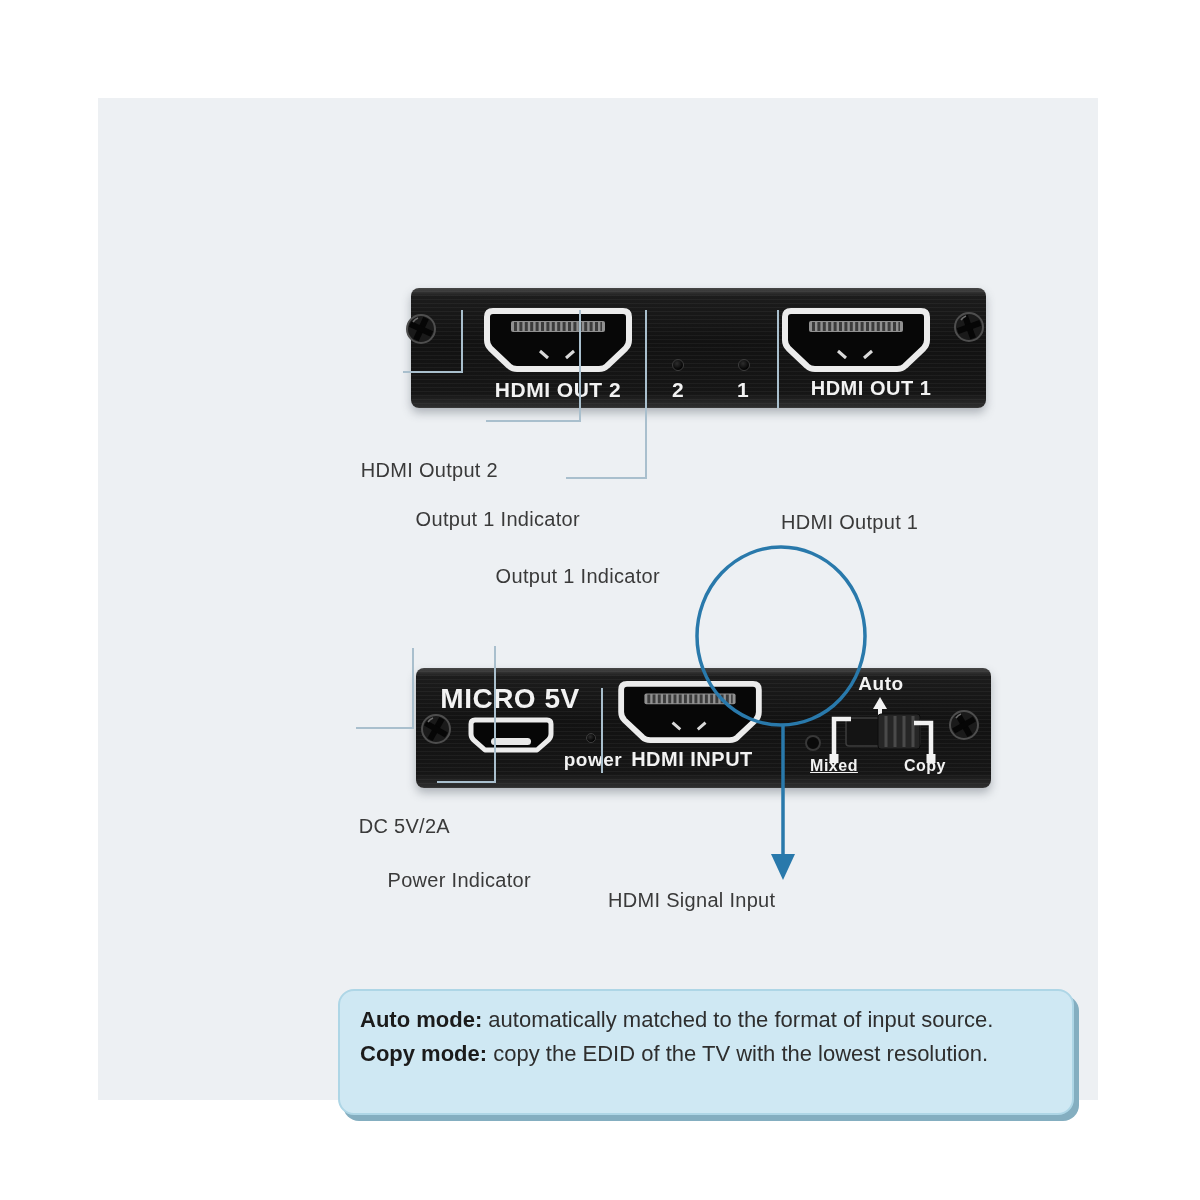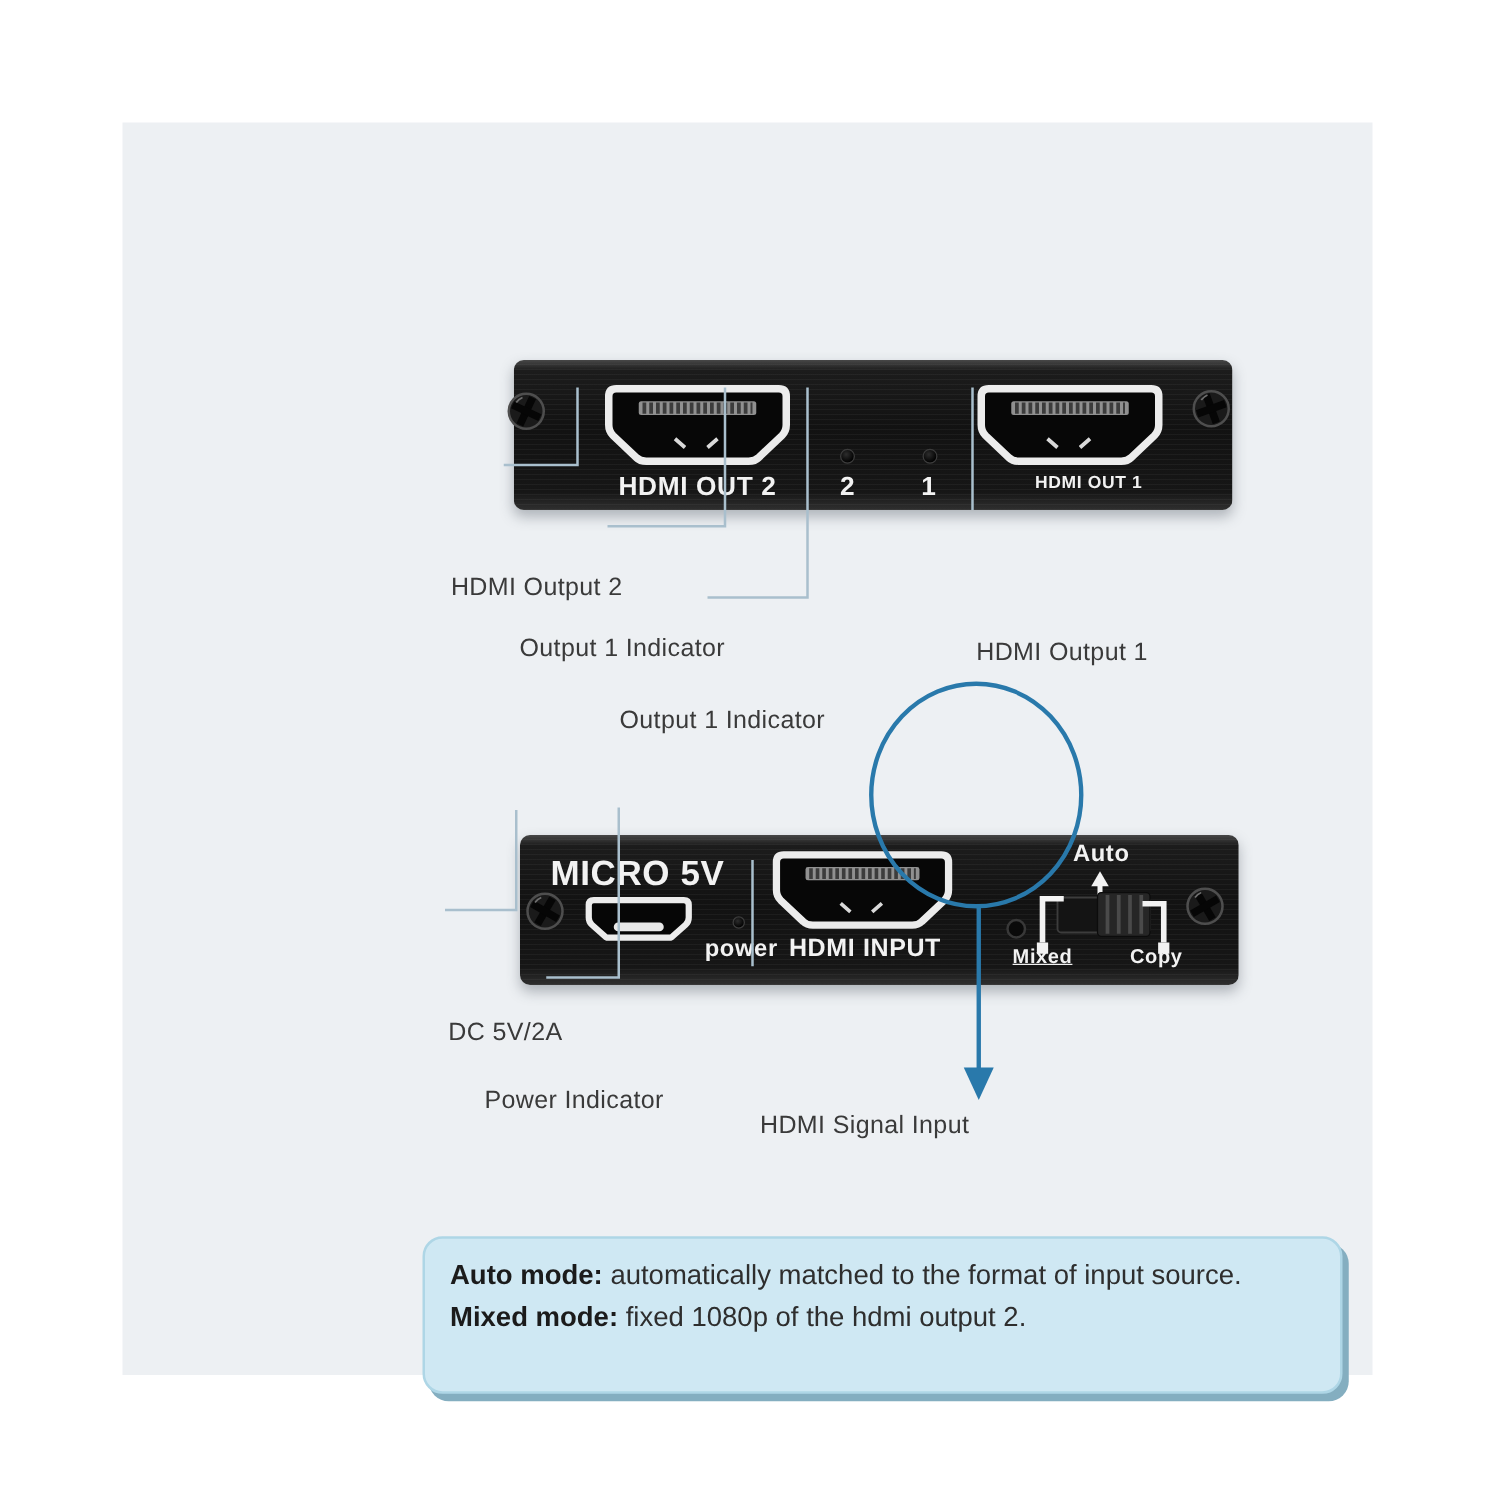--- a/index.html
+++ b/index.html
@@ -96,21 +96,21 @@
         <line x1="32" y1="19.5" x2="120" y2="19.5" stroke="#3c3c3c" stroke-width="9" stroke-dasharray="3 2.4"></line>
         <path d="M58 44 l8 7 M92 44 l-8 7" stroke="#d9d9d9" stroke-width="3" fill="none"></path>
       </svg>
 
       <div class="led" style="left:261px;top:71px;width:12px;height:12px;"></div>
       <div class="led" style="left:327px;top:71px;width:12px;height:12px;"></div>
 
       <div class="panel-text" style="left:47px;top:90px;width:200px;font-size:21px;">HDMI OUT 2</div>
       <div class="panel-text" style="left:247px;top:90px;width:40px;font-size:21px;">2</div>
       <div class="panel-text" style="left:312px;top:90px;width:40px;font-size:21px;">1</div>
-      <div class="panel-text" style="left:360px;top:89px;width:200px;font-size:14px;">HDMI OUT 1</div>
+      <div class="panel-text" style="left:360px;top:89px;width:200px;font-size:20px;">HDMI OUT 1</div>
     </div>
 
     <div class="panel" id="bottom-panel">
 
       <svg class="abs" style="left:4px;top:45px;" width="32" height="32" viewBox="0 0 32 32">
         <circle cx="16" cy="16" r="14" fill="#1a1a1a" stroke="#4e4e4e" stroke-width="2"></circle>
         <g stroke="#060606" stroke-width="6" transform="rotate(30 16 16)">
           <line x1="16" y1="4" x2="16" y2="28"></line>
             <line x1="4" y1="16" x2="28" y2="16"></line>
         </g>
@@ -179,21 +179,21 @@
     <div class="diagram-label right-align" style="left:282px;top:410px;width:200px;">Output 1 Indicator</div>
     <div class="diagram-label right-align" style="left:362px;top:467px;width:200px;">Output 1 Indicator</div>
     <div class="diagram-label center-align" style="left:683px;top:413px;width:200px;">HDMI Output 1</div>
 
     <div class="diagram-label right-align" style="left:152px;top:717px;width:200px;">DC 5V/2A</div>
     <div class="diagram-label right-align" style="left:233px;top:771px;width:200px;">Power Indicator</div>
     <div class="diagram-label center-align" style="left:510px;top:791px;width:200px;">HDMI Signal Input</div>
 
     <div id="info-box">
       <div class="info-line"><b>Auto mode:</b><span> automatically matched to the format of input source.</span></div>
-      <div class="info-line"><b>Mixed mode:</b><span> fixed 1080p of the hdmi output 2.</span></div>
+      <div class="info-line"><b>Copy mode:</b><span> copy the EDID of the TV with the lowest resolution.</span></div>
     </div>
   </div>
 
   <svg id="overlay" viewBox="0 0 1200 1200">
     <g fill="none" stroke="var(--leader)" stroke-width="2">
       <polyline points="403,372 462,372 462,310"></polyline>
       <polyline points="486,421 580,421 580,310"></polyline>
       <polyline points="566,478 646,478 646,310"></polyline>
       <polyline points="778,310 778,408"></polyline>
       <polyline points="356,728 413,728 413,648"></polyline>

